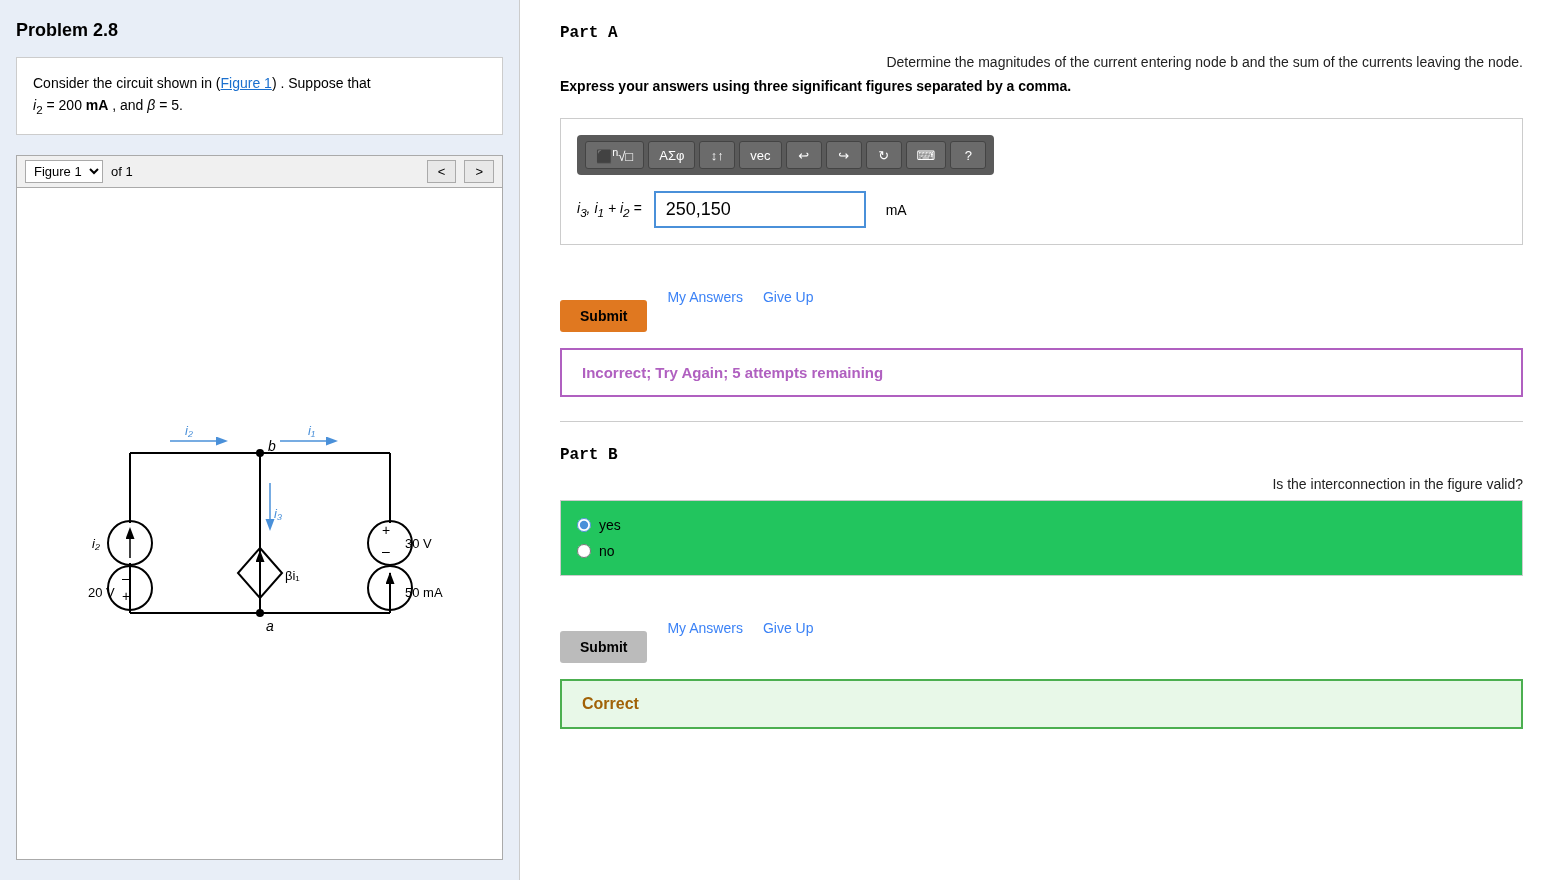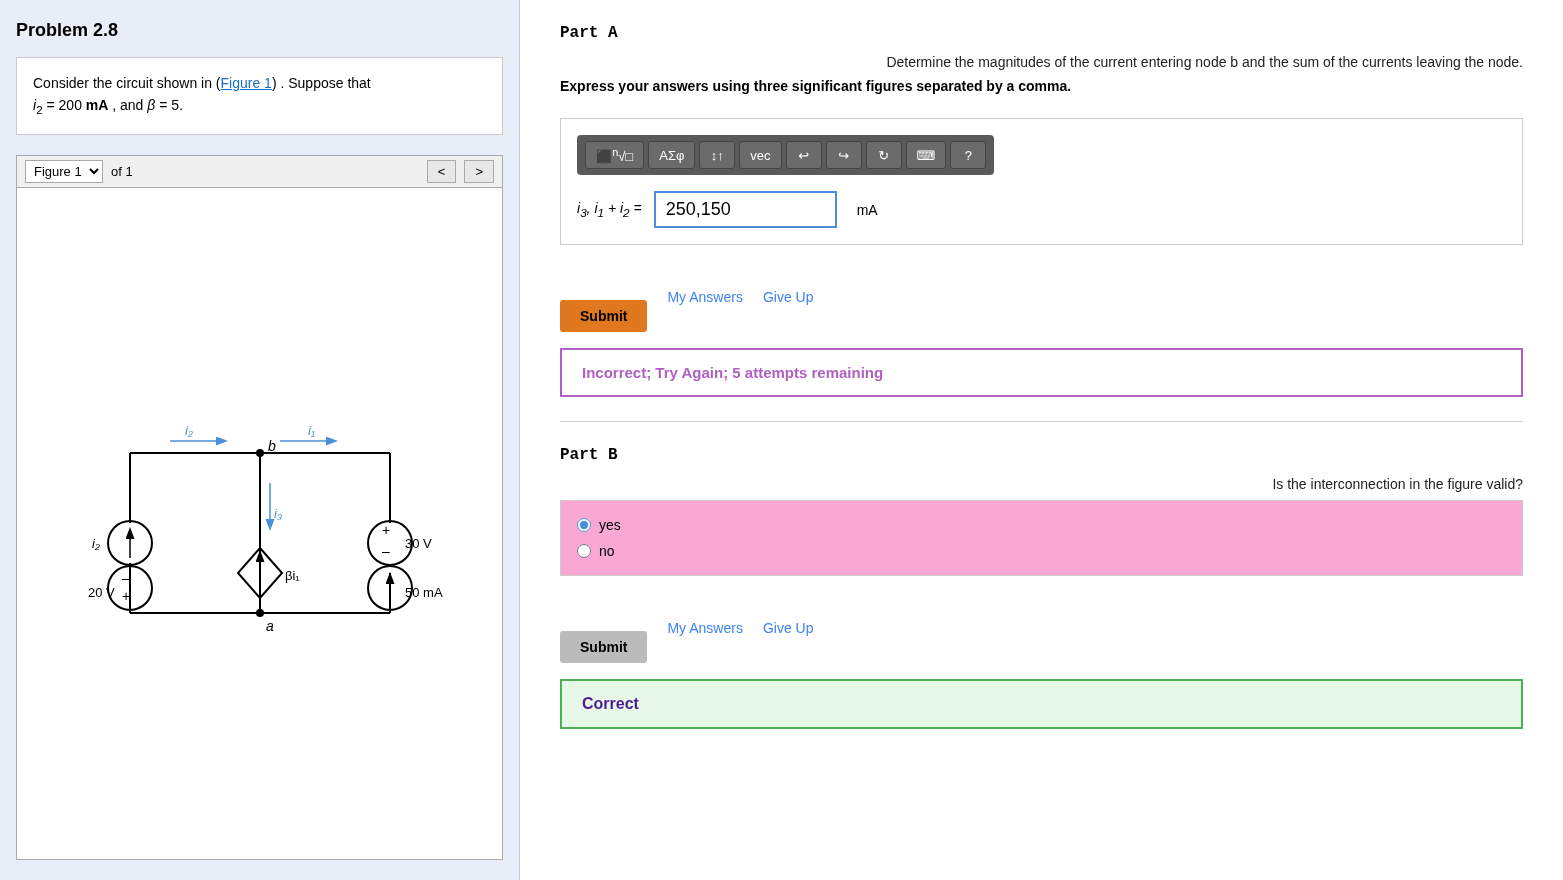--- a/index.html
+++ b/index.html
@@ -135,21 +135,21 @@
     }
     .input-label {
       font-size: 14px;
       font-style: italic;
       white-space: nowrap;
     }
     .answer-input {
       border: 2px solid #4a90d9;
       padding: 6px 10px;
       font-size: 18px;
-      width: 183px;
+      width: 212px;
       outline: none;
     }
     .unit-label {
       font-size: 14px;
       margin-left: 8px;
     }
     .submit-row {
       display: flex;
       align-items: center;
       gap: 20px;
@@ -189,42 +189,42 @@
     }
     .divider {
       border: none;
       border-top: 1px solid #ccc;
       margin: 24px 0;
     }
     .radio-group {
       border: 1px solid #ccc;
       padding: 16px;
       margin-bottom: 16px;
-      background: #f9a8d4;
+      background: #22c55e;
     }
     .radio-option {
       display: flex;
       align-items: center;
       gap: 8px;
       margin-bottom: 10px;
       font-size: 14px;
     }
     .radio-option:last-child {
       margin-bottom: 0;
     }
     .radio-option input[type="radio"] {
       width: 14px;
       height: 14px;
       accent-color: #4a90d9;
     }
     .correct-box {
       border: 2px solid #4caf50;
       background: #e8f8e8;
       padding: 14px 20px;
-      color: #4c1d95;
+      color: #a16207;
       font-size: 16px;
       font-weight: bold;
       margin-bottom: 20px;
     }
 
     
     .circuit-svg {
       width: 460px;
       height: 300px;
     }

